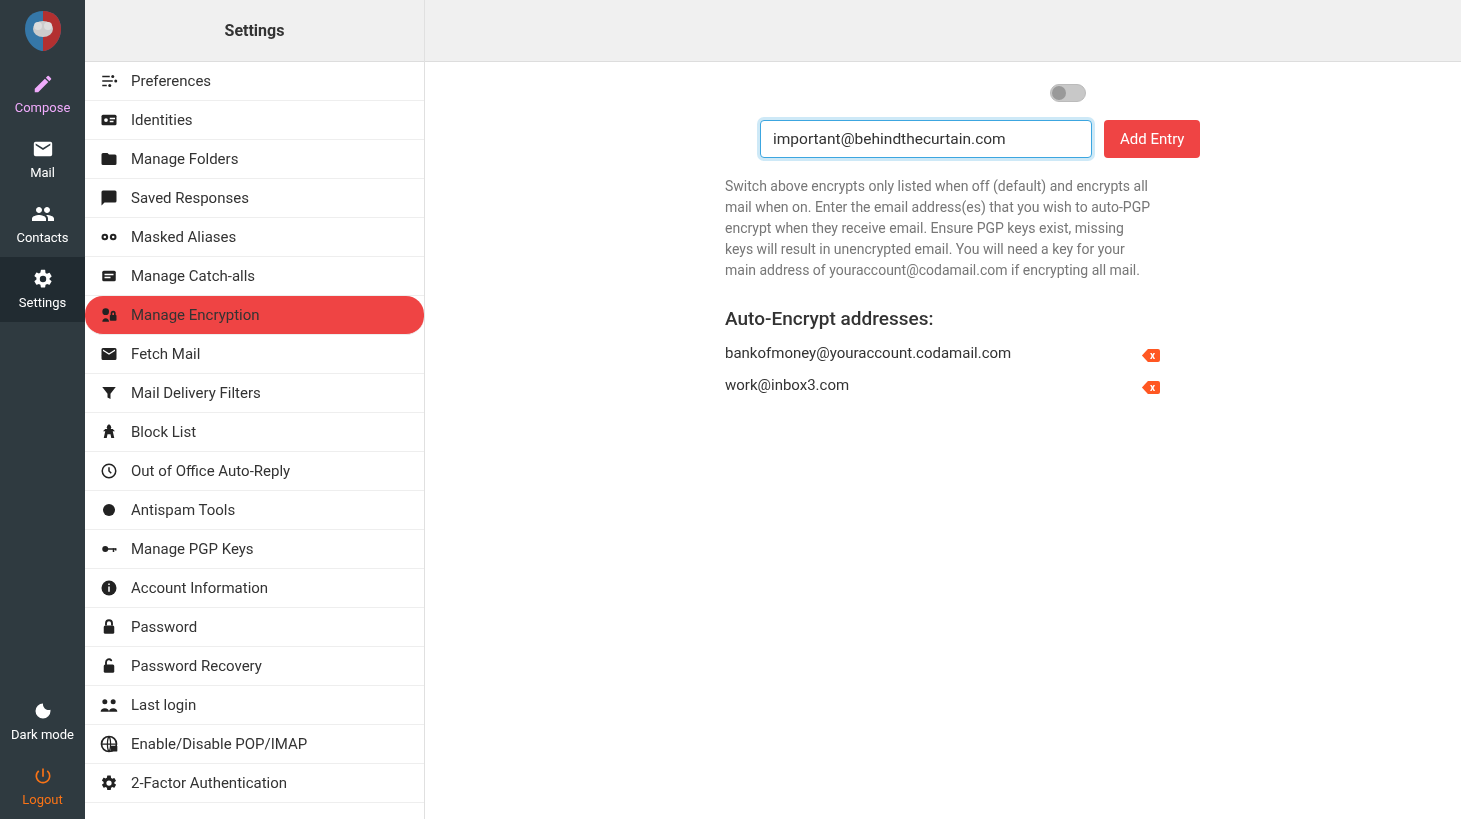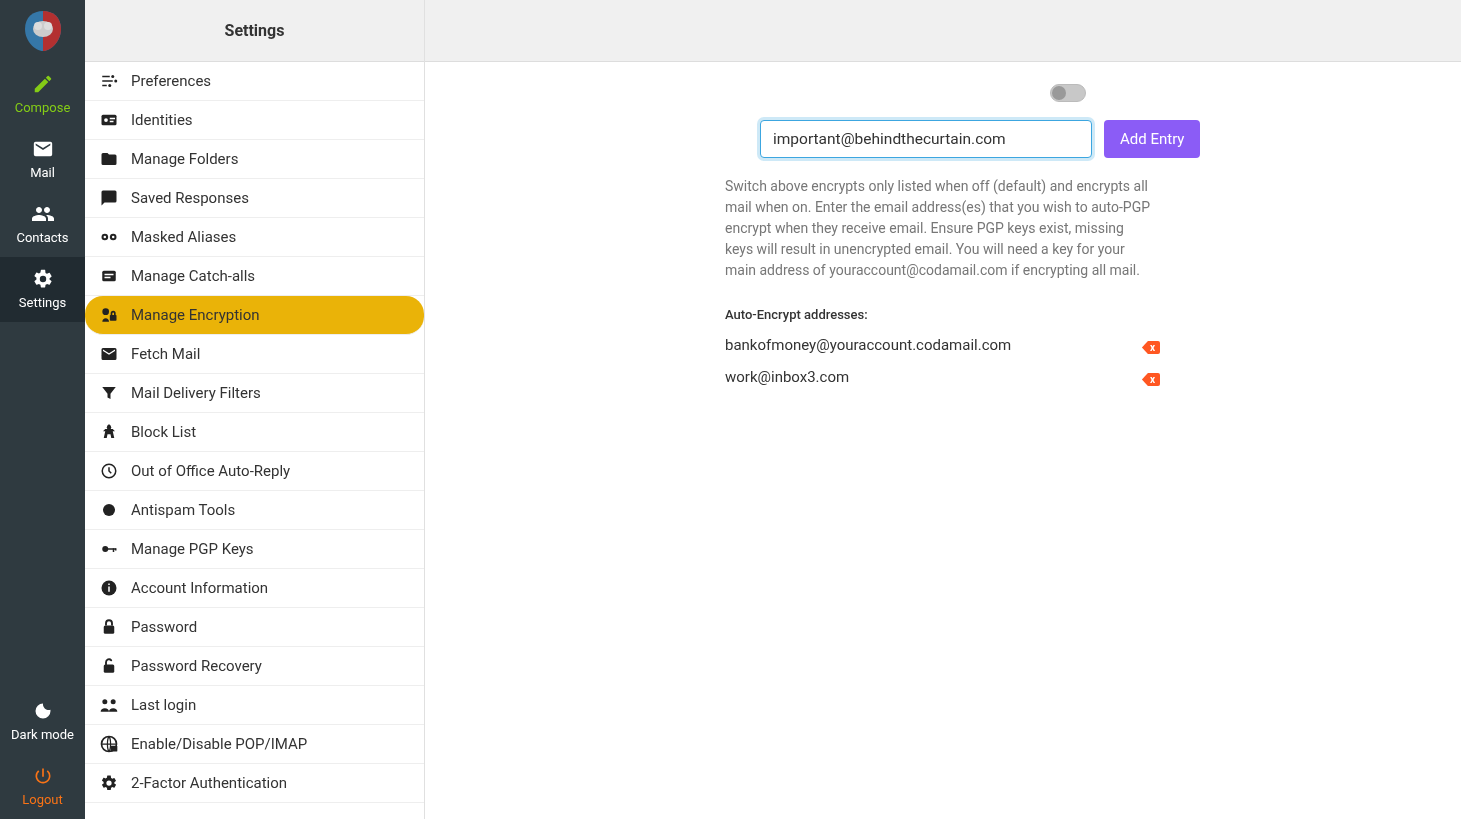--- a/index.html
+++ b/index.html
@@ -4,41 +4,41 @@
 <style>
 * { margin:0; padding:0; box-sizing:border-box; font-family:-apple-system,BlinkMacSystemFont,"Segoe UI",Roboto,Helvetica,Arial,sans-serif; }
 body { display:flex; width:1461px; height:819px; background:#fff; color:#333; overflow:hidden; }
 .sidebar { width:85px; background:#2f3a40; color:#fff; display:flex; flex-direction:column; }
 .logo { height:62px; display:flex; align-items:center; justify-content:center; }
 .logo svg { width:48px; height:48px; }
 .nav-top { flex:0 0 auto; }
 .nav-bottom { margin-top:auto; }
 .nav-item { display:flex; flex-direction:column; align-items:center; justify-content:center; padding:10px 0 12px; cursor:pointer; color:#fff; }
 .nav-item.active { background:#212b31; }
-.nav-item.compose { color:#84cc16; }
+.nav-item.compose { color:#f0abfc; }
 .nav-item.logout { color:#f97316; }
 .nav-item .ico { width:24px; height:24px; display:flex; align-items:center; justify-content:center; margin-bottom:4px; }
 .nav-item .lbl { font-size:13px; }
 .settings-col { width:340px; background:#fff; display:flex; flex-direction:column; border-right:1px solid #e0e0e0; }
 .settings-header { height:62px; display:flex; align-items:center; justify-content:center; background:#f0f0f0; border-bottom:1px solid #ddd; font-weight:bold; color:#333; }
 .settings-list { flex:1; overflow-y:auto; }
 .set-item { display:flex; align-items:center; gap:12px; padding:0 14px; height:39px; border-bottom:1px solid #eee; color:#333; cursor:pointer; font-size:15px; }
-.set-item.selected { background:#eab308;border-radius:18px; }
+.set-item.selected { background:#ef4444;border-radius:18px; }
 .set-item .sico { width:20px; height:20px; display:flex; align-items:center; justify-content:center; color:#222; }
 .main { flex:1; display:flex; flex-direction:column; }
 .main-header { height:62px; background:#f0f0f0; border-bottom:1px solid #ddd; }
 .main-body { flex:1; padding:22px 40px 22px 300px; overflow:auto; }
 .toggle-wrap { display:flex; justify-content:center; margin-bottom:18px; margin-left:-10px; }
 .toggle { width:36px; height:18px; border-radius:10px; background:#c8c8c8; position:relative; cursor:pointer; border:1px solid #bbb; }
 .toggle::after { content:""; position:absolute; left:1px; top:1px; width:14px; height:14px; background:#999; border-radius:50%; }
 .entry-row { display:flex; align-items:center; gap:12px; margin-bottom:18px;padding-left:35px; }
 .entry-input { flex:0 0 332px; height:38px; padding:0 12px; border:1px solid #3ca6e0; border-radius:4px; outline:none; box-shadow:0 0 0 3px rgba(60,166,224,0.25); font-size:15.5px; color:#333; }
-.add-btn { height:38px; padding:0 16px; background:#8b5cf6; color:#fff; border:none; border-radius:4px; font-size:15px; cursor:pointer; }
+.add-btn { height:38px; padding:0 16px; background:#ef4444; color:#fff; border:none; border-radius:4px; font-size:15px; cursor:pointer; }
 .desc { color:#777; font-size:14px; line-height:1.5; max-width:430px; margin-bottom:26px; }
-.sec-title { font-size:13px; font-weight:500; color:#333; margin-bottom:14px; }
+.sec-title { font-size:19px; font-weight:500; color:#333; margin-bottom:14px; }
 .addr-row { display:flex; align-items:flex-end; width:435px; margin-bottom:14px; font-size:15px; }
 .addr-row .email { flex:1; }
 .del-tag { background:#ff5722; color:#fff; font-size:10px; font-weight:bold; padding:1px 5px 1px 8px; border-radius:2px; cursor:pointer; clip-path:polygon(6px 0,100% 0,100% 100%,6px 100%,0 50%); }
 svg { display:block; }
 </style>
 </head>
 <body>
 
 <div class="sidebar">
   <div class="logo">

